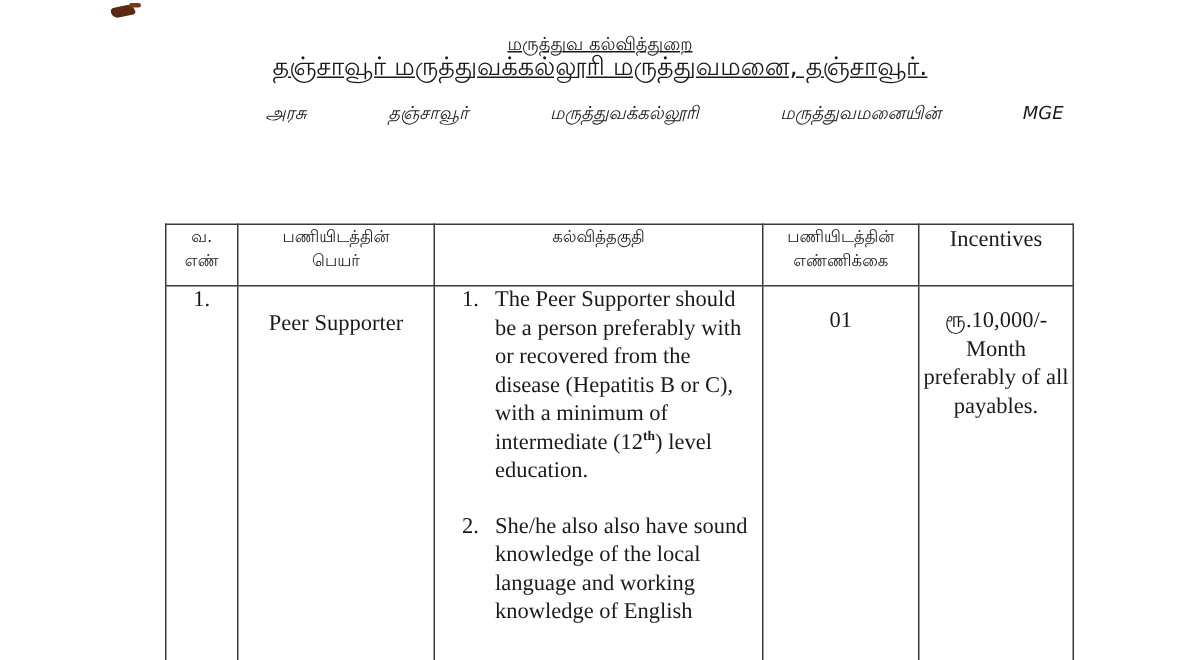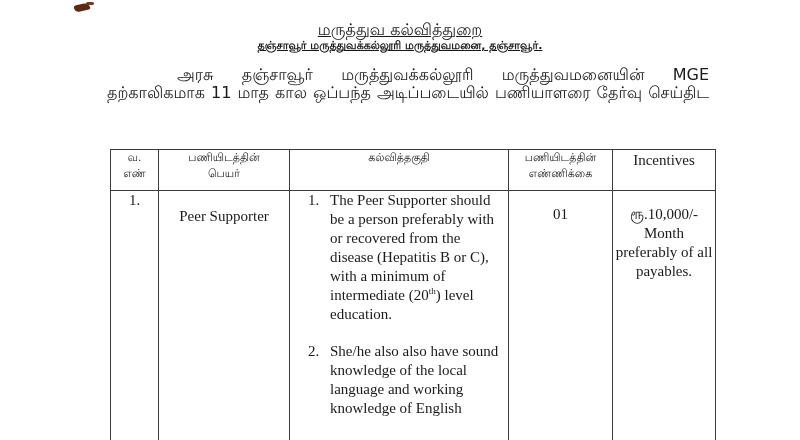--- a/index.html
+++ b/index.html
@@ -1,55 +1,54 @@
 <!DOCTYPE html>
 <html><head>
 <meta charset="utf-8">
 <style>
   html, body { margin:0; padding:0; background:#ffffff; }
   body { width:800px; height:440px; position:relative; overflow:hidden; color:#1a1a1a;
          font-family:"DejaVu Sans", sans-serif; }
   .mark { position:absolute; left:74px; top:4px; width:16px; height:7px; background:#5a2a12;
           border-radius:3px 6px 2px 5px; transform:rotate(-12deg); }
   .mark2 { position:absolute; left:86px; top:2px; width:8px; height:3px; background:#7a3a1a; border-radius:2px; }
-  .heading { position:absolute; left:0; width:800px; text-align:center; font-size:16px;
+  .heading { position:absolute; left:0; width:800px; text-align:center; font-size:12px;
              text-decoration:underline; line-height:15px; }
   .h1 { top:22px; }
-  .h2 { top:38px; font-weight:bold; font-size:11px; }
-  .para { position:absolute; left:107px; width:602px; font-size:16px; line-height:18px; }
+  .h2 { top:38px; font-weight:normal; font-size:17px; }
+  .para { position:absolute; left:107px; width:602px; font-size:12px; line-height:18px;font-style:italic; }
   .para .ln { display:block; text-align:justify; text-align-last:justify; white-space:nowrap; height:18px; }
   .para .ln.last { text-align-last:left; }
   table { position:absolute; left:110px; top:149px; border-collapse:collapse; }
   td, th { border:1.2px solid #3a3a3a; vertical-align:top; padding:0; }
   th { font-weight:normal; font-size:11px; line-height:16px; text-align:center; height:38px; }
   th.incent { font-family:"Liberation Serif", serif; font-size:15px; padding-top:2px; }
   td { font-family:"Liberation Serif", serif; font-size:15px; line-height:19px; height:247px; }
   .c1 { width:47px; } .c2 { width:130px; } .c3 { width:218px; } .c4 { width:103px; } .c5 { width:102px;margin-left:21px; }
   td.c1 { text-align:center; padding-top:0; }
   td.c2 { text-align:center; padding-top:16px; }
   td.c4 { text-align:center; padding-top:14px; }
   td.c5 { text-align:center; padding-top:14px; }
   ol { margin:0; padding:0; list-style:none; }
   ol li { position:relative; padding-left:40px; padding-right:6px; }
   ol li .num { position:absolute; left:18px; top:0; }
   ol li + li { margin-top:18px; }
-  sup { font-size:9px; line-height:0; }
+  sup { font-size:9px; line-height:0;font-weight:bold; }
 </style>
 </head>
 <body>
 
 <div class="mark"></div>
 <div class="mark2"></div>
 
 <div class="heading h1">மருத்துவ கல்வித்துறை</div>
 <div class="heading h2">தஞ்சாவூர் மருத்துவக்கல்லூரி மருத்துவமனை, தஞ்சாவூர்.</div>
 
 <div class="para" style="top:66px;">
   <span class="ln" style="padding-left:70px;box-sizing:border-box;width:602px;">அரசு  தஞ்சாவூர்  மருத்துவக்கல்லூரி  மருத்துவமனையின்  MGE</span>
-  <span class="ln">தற்காலிகமாக 11 மாத கால ஒப்பந்த அடிப்படையில் பணியாளரை தேர்வு செய்திட</span>
 </div>
 
 <table>
   <tbody>
       <tr>
     <th class="c1">
       <div>வ.</div>
       <div>எண்</div>
     </th>
     <th class="c2">
@@ -67,21 +66,21 @@
       <div>Incentives</div>
     </th>
   </tr>
   <tr>
     <td class="c1">1.</td>
     <td class="c2">Peer Supporter</td>
     <td class="c3">
       <ol>
         <li>
           <span class="num">1.</span>
-          <span>The Peer Supporter should be a person preferably with or recovered from the disease (Hepatitis B or C), with a minimum of intermediate (20</span><sup>th</sup><span>) level education.</span>
+          <span>The Peer Supporter should be a person preferably with or recovered from the disease (Hepatitis B or C), with a minimum of intermediate (12</span><sup>th</sup><span>) level education.</span>
         </li>
         <li>
           <span class="num">2.</span>
           <span>She/he also also have sound knowledge of the local language and working knowledge of English</span>
         </li>
       </ol>
     </td>
     <td class="c4">01</td>
     <td class="c5">
       <div>ரூ.10,000/-</div>

